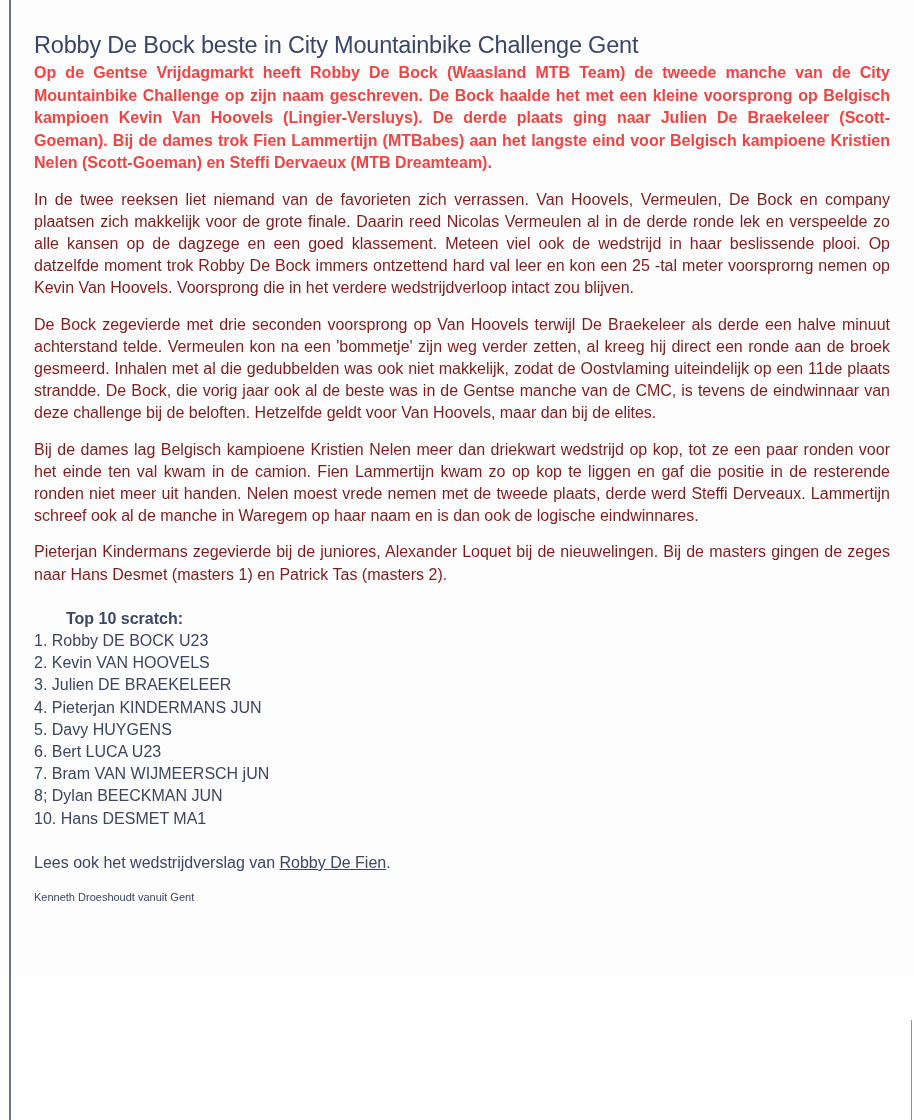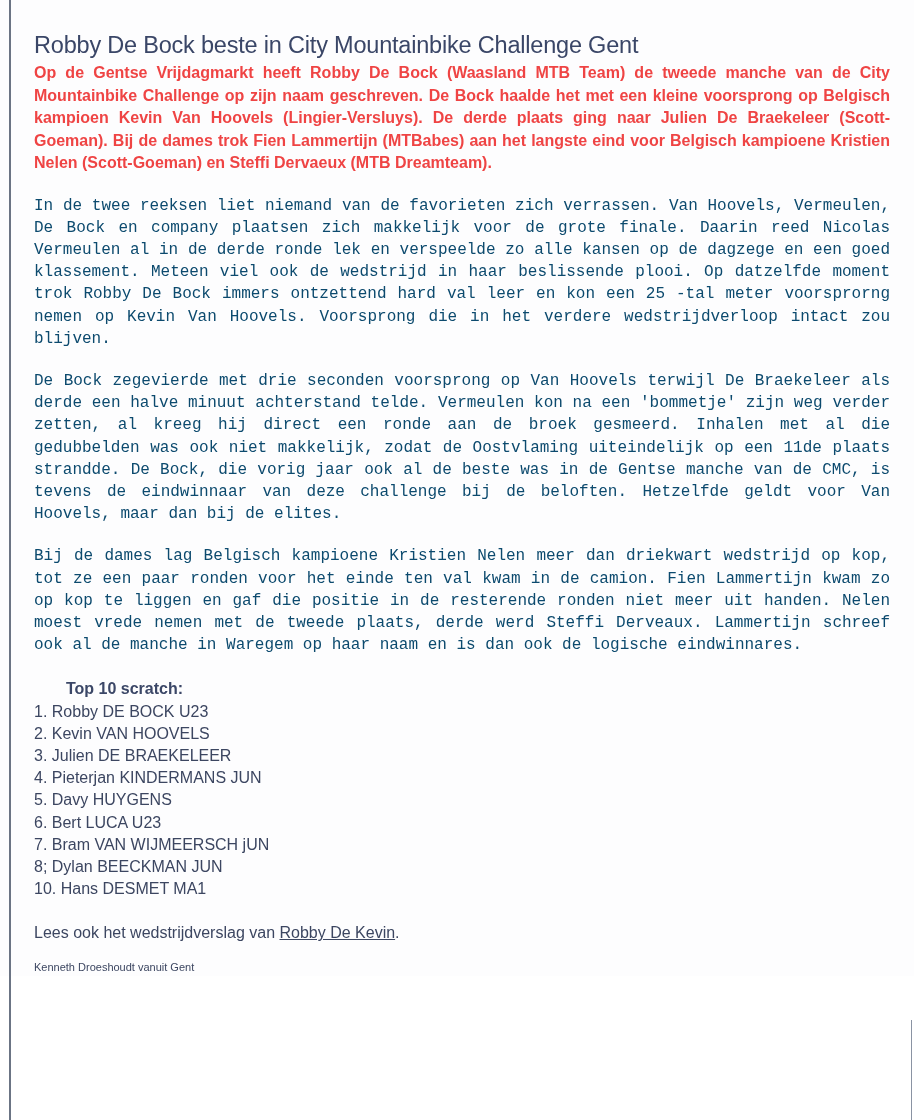--- a/index.html
+++ b/index.html
@@ -24,22 +24,22 @@
   }
   .title {
     margin: 0; font-size: 23.5px; font-weight: normal; color: #3a4667;
     letter-spacing: -0.2px; line-height: 30px;
   }
   .lead {
     margin: 2px 0 0 0; font-size: 16px; font-weight: bold; line-height: 22.5px;
     text-align: justify; color: #ef4444;
   }
   .para {
-    margin: 20px 0 0 0; font-size: 16px; line-height: 22.2px;
-    text-align: justify; color: #0c4a6e; font-family: Liberation Mono, monospace;
+    margin: 14px 0 0 0; font-size: 16px; line-height: 22.2px;
+    text-align: justify; color: #7f1d1d;
   }
   .results { margin-top: 22px; font-size: 16px; line-height: 22.2px; color: #3c4661; }
   .results-heading { font-weight: bold; color: #3b4767; margin-left: 32px; }
   .results-list { list-style: none; margin: 0; padding: 0; }
   .results-list li { margin: 0; }
   .readmore { margin-top: 22px; font-size: 16px; line-height: 22px; color: #3c4661; }
   .readmore a { color: #3c4661; text-decoration: underline; }
   .byline { margin-top: 14px; font-size: 11px; line-height: 18px; color: #3c4661; }
 </style>
 </head>
@@ -49,33 +49,34 @@
   <div class="left-rule"></div>
   <div class="right-rule"></div>
 
   <div class="article">
     <h1 class="title">Robby De Bock beste in City Mountainbike Challenge Gent</h1>
     <p class="lead">Op de Gentse Vrijdagmarkt heeft Robby De Bock (Waasland MTB Team) de tweede manche van de City Mountainbike Challenge op zijn naam geschreven. De Bock haalde het met een kleine voorsprong op Belgisch kampioen Kevin Van Hoovels (Lingier-Versluys). De derde plaats ging naar Julien De Braekeleer (Scott-Goeman). Bij de dames trok Fien Lammertijn (MTBabes) aan het langste eind voor Belgisch kampioene Kristien Nelen (Scott-Goeman) en Steffi Dervaeux (MTB Dreamteam).</p>
 
     <p class="para">In de twee reeksen liet niemand van de favorieten zich verrassen. Van Hoovels, Vermeulen, De Bock en company plaatsen zich makkelijk voor de grote finale. Daarin reed Nicolas Vermeulen al in de derde ronde lek en verspeelde zo alle kansen op de dagzege en een goed klassement. Meteen viel ook de wedstrijd in haar beslissende plooi. Op datzelfde moment trok Robby De Bock immers ontzettend hard val leer en kon een 25 -tal meter voorsprorng nemen op Kevin Van Hoovels. Voorsprong die in het verdere wedstrijdverloop intact zou blijven.</p>
     <p class="para">De Bock zegevierde met drie seconden voorsprong op Van Hoovels terwijl De Braekeleer als derde een halve minuut achterstand telde. Vermeulen kon na een 'bommetje' zijn weg verder zetten, al kreeg hij direct een ronde aan de broek gesmeerd. Inhalen met al die gedubbelden was ook niet makkelijk, zodat de Oostvlaming uiteindelijk op een 11de plaats strandde. De Bock, die vorig jaar ook al de beste was in de Gentse manche van de CMC, is tevens de eindwinnaar van deze challenge bij de beloften. Hetzelfde geldt voor Van Hoovels, maar dan bij de elites.</p>
     <p class="para">Bij de dames lag Belgisch kampioene Kristien Nelen meer dan driekwart wedstrijd op kop, tot ze een paar ronden voor het einde ten val kwam in de camion. Fien Lammertijn kwam zo op kop te liggen en gaf die positie in de resterende ronden niet meer uit handen. Nelen moest vrede nemen met de tweede plaats, derde werd Steffi Derveaux. Lammertijn schreef ook al de manche in Waregem op haar naam en is dan ook de logische eindwinnares.</p>
+    <p class="para">Pieterjan Kindermans zegevierde bij de juniores, Alexander Loquet bij de nieuwelingen. Bij de masters gingen de zeges naar Hans Desmet (masters 1) en Patrick Tas (masters 2).</p>
 
     <div class="results">
       <div class="results-heading">Top 10 scratch:</div>
       <ul class="results-list">
         <li>1. Robby DE BOCK U23</li>
         <li>2. Kevin VAN HOOVELS</li>
         <li>3. Julien DE BRAEKELEER</li>
         <li>4. Pieterjan KINDERMANS JUN</li>
         <li>5. Davy HUYGENS</li>
         <li>6. Bert LUCA U23</li>
         <li>7. Bram VAN WIJMEERSCH jUN</li>
         <li>8; Dylan BEECKMAN JUN</li>
         <li>10. Hans DESMET MA1</li>
       </ul>
     </div>
 
-    <div class="readmore"><span>Lees ook het wedstrijdverslag van </span><a>Robby De Kevin</a><span>.</span></div>
+    <div class="readmore"><span>Lees ook het wedstrijdverslag van </span><a>Robby De Fien</a><span>.</span></div>
 
     <div class="byline">Kenneth Droeshoudt vanuit Gent</div>
   </div>
 </div>
 
 </body></html>

